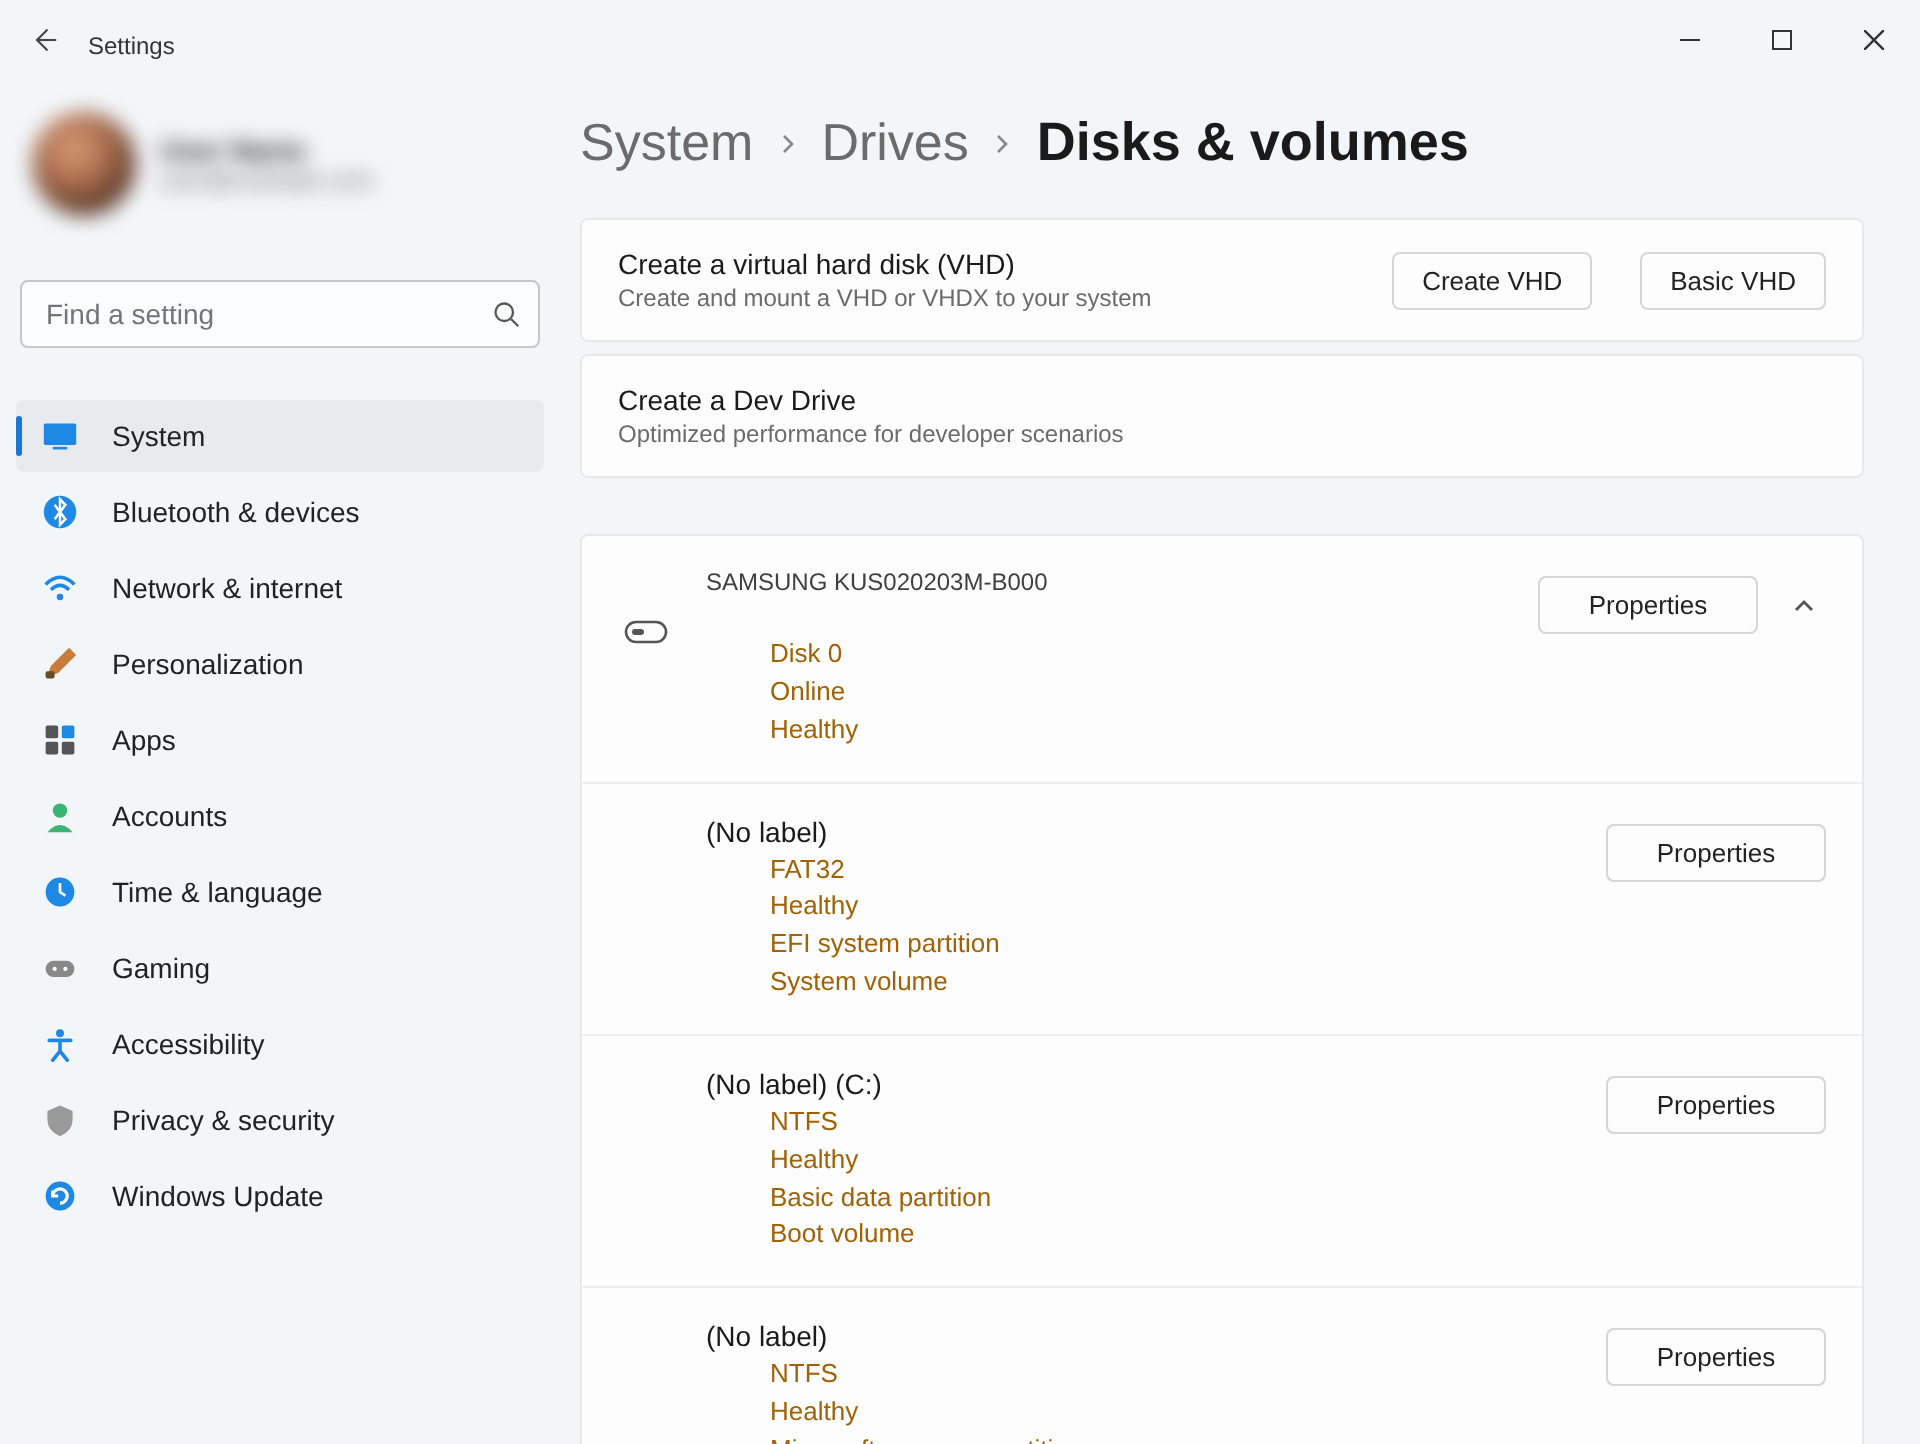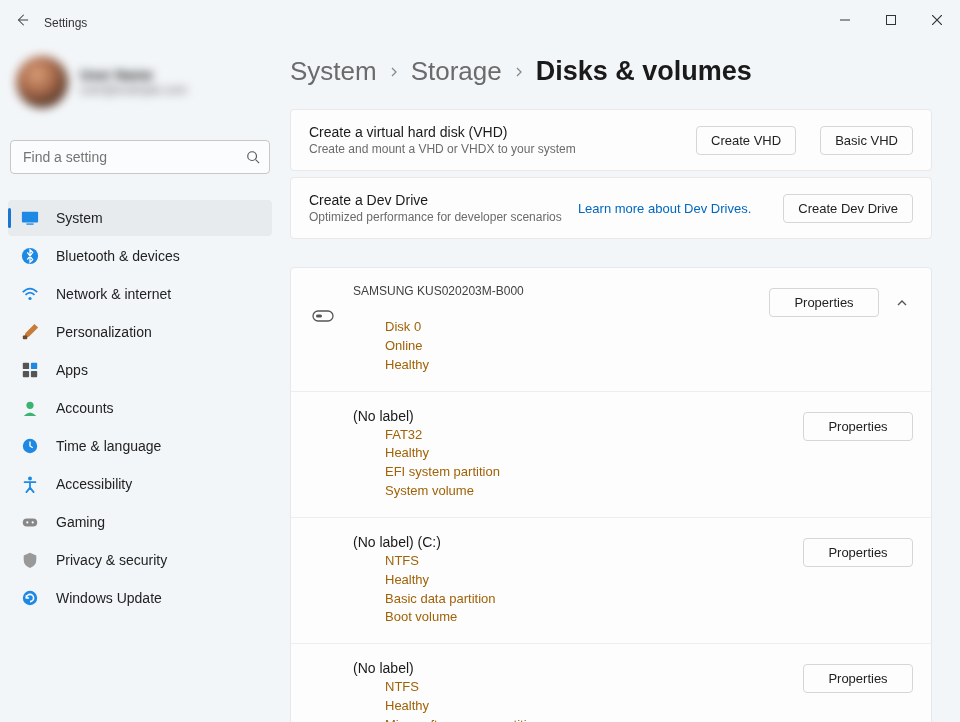--- a/index.html
+++ b/index.html
@@ -207,35 +207,35 @@
           <svg width="18" height="18" viewBox="0 0 20 20">
               <circle cx="10" cy="10" r="8" fill="#1e88e5"></circle>
               <path d="M10 5 V10 L13 12" stroke="white" stroke-width="1.5" fill="none"></path>
             </svg>
         </span>
         <span class="nav-label">Time &amp; language</span>
       </div>
       <div class="nav-item">
         <span class="nav-icon">
           <svg width="18" height="18" viewBox="0 0 20 20">
-              <circle cx="10" cy="4" r="2.2" fill="#1e88e5"></circle>
-              <path d="M4 8 L16 8 M10 8 V14 M10 14 L6 19 M10 14 L14 19" stroke="#1e88e5" stroke-width="2" fill="none" stroke-linecap="round"></path>
-            </svg>
-        </span>
-        <span class="nav-label">Accessibility</span>
-      </div>
-      <div class="nav-item">
-        <span class="nav-icon">
-          <svg width="18" height="18" viewBox="0 0 20 20">
               <rect x="2" y="6" width="16" height="9" rx="4.5" fill="#888"></rect>
               <circle cx="7" cy="10.5" r="1.2" fill="#fff"></circle>
               <circle cx="13" cy="10.5" r="1.2" fill="#fff"></circle>
             </svg>
         </span>
         <span class="nav-label">Gaming</span>
+      </div>
+      <div class="nav-item">
+        <span class="nav-icon">
+          <svg width="18" height="18" viewBox="0 0 20 20">
+              <circle cx="10" cy="4" r="2.2" fill="#1e88e5"></circle>
+              <path d="M4 8 L16 8 M10 8 V14 M10 14 L6 19 M10 14 L14 19" stroke="#1e88e5" stroke-width="2" fill="none" stroke-linecap="round"></path>
+            </svg>
+        </span>
+        <span class="nav-label">Accessibility</span>
       </div>
       <div class="nav-item">
         <span class="nav-icon">
           <svg width="18" height="18" viewBox="0 0 20 20">
               <path d="M10 2 L17 5 V10 Q17 16 10 19 Q3 16 3 10 V5 Z" fill="#999"></path>
             </svg>
         </span>
         <span class="nav-label">Privacy &amp; security</span>
       </div>
       <div class="nav-item">
@@ -252,21 +252,21 @@
   </aside>
 
   <main class="content">
     <div class="breadcrumb">
       <span class="crumb">System</span>
       <span class="crumb-sep">
         <svg width="10" height="10" viewBox="0 0 10 10">
             <path d="M3 1 L7 5 L3 9" stroke="#888" stroke-width="1.3" fill="none"></path>
           </svg>
       </span>
-      <span class="crumb">Storage</span>
+      <span class="crumb">Drives</span>
       <span class="crumb-sep">
         <svg width="10" height="10" viewBox="0 0 10 10">
             <path d="M3 1 L7 5 L3 9" stroke="#888" stroke-width="1.3" fill="none"></path>
           </svg>
       </span>
       <span class="crumb-current">Disks &amp; volumes</span>
     </div>
 
     <div class="card">
       <div class="card-body">
@@ -276,24 +276,20 @@
       <div class="card-actions">
         <button class="btn">Create VHD</button>
         <button class="btn">Basic VHD</button>
       </div>
     </div>
 
     <div class="card">
       <div class="card-body">
         <div class="card-title">Create a Dev Drive</div>
         <div class="card-sub">Optimized performance for developer scenarios</div>
-      </div>
-      <div class="card-actions">
-        <span class="link">Learn more about Dev Drives.</span>
-        <button class="btn">Create Dev Drive</button>
       </div>
     </div>
 
     <div class="disk-panel">
       <div class="disk-row">
         <div class="disk-icon-slot">
           <span>
             <svg width="22" height="12" viewBox="0 0 22 12">
                 <rect x="1" y="1" width="20" height="10" rx="5" stroke="#555" stroke-width="1.3" fill="none"></rect>
                 <rect x="4" y="4.5" width="6" height="3" rx="1.5" fill="#555"></rect>

